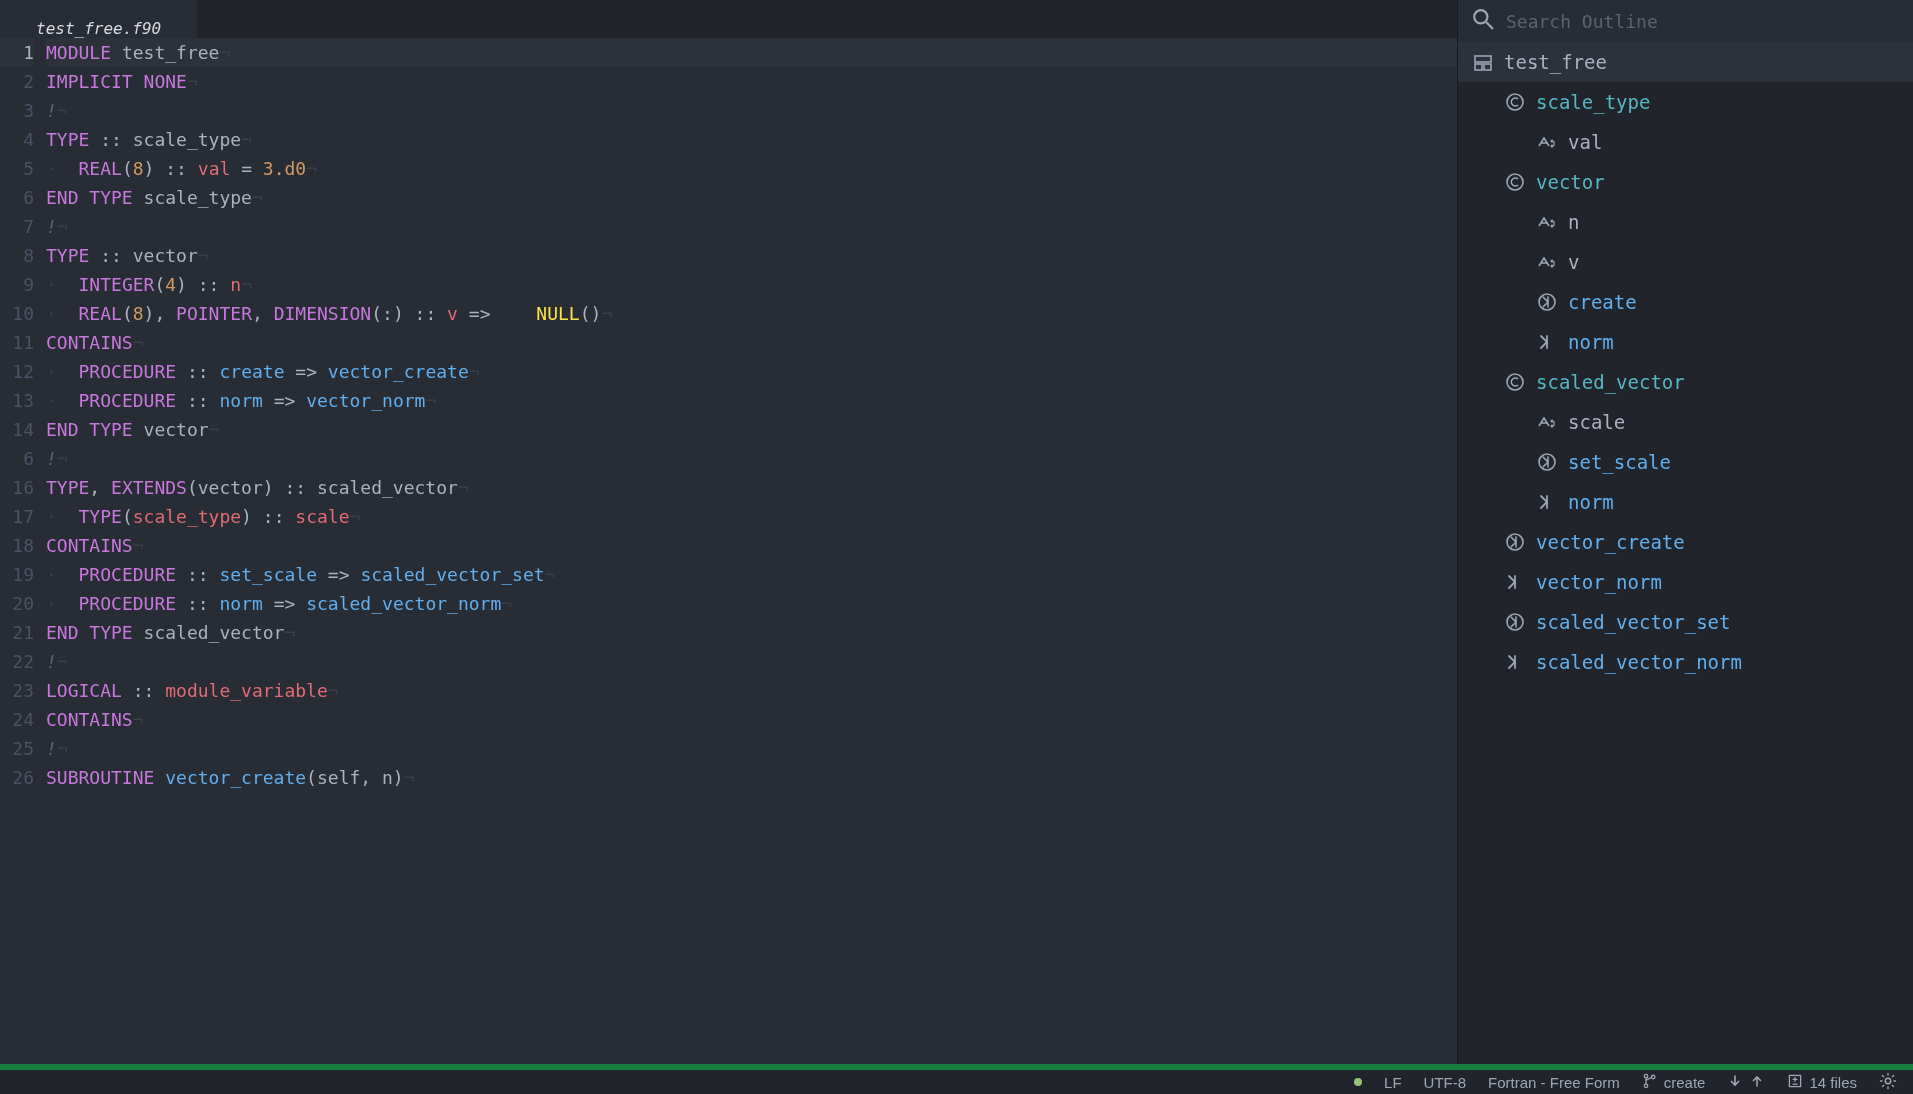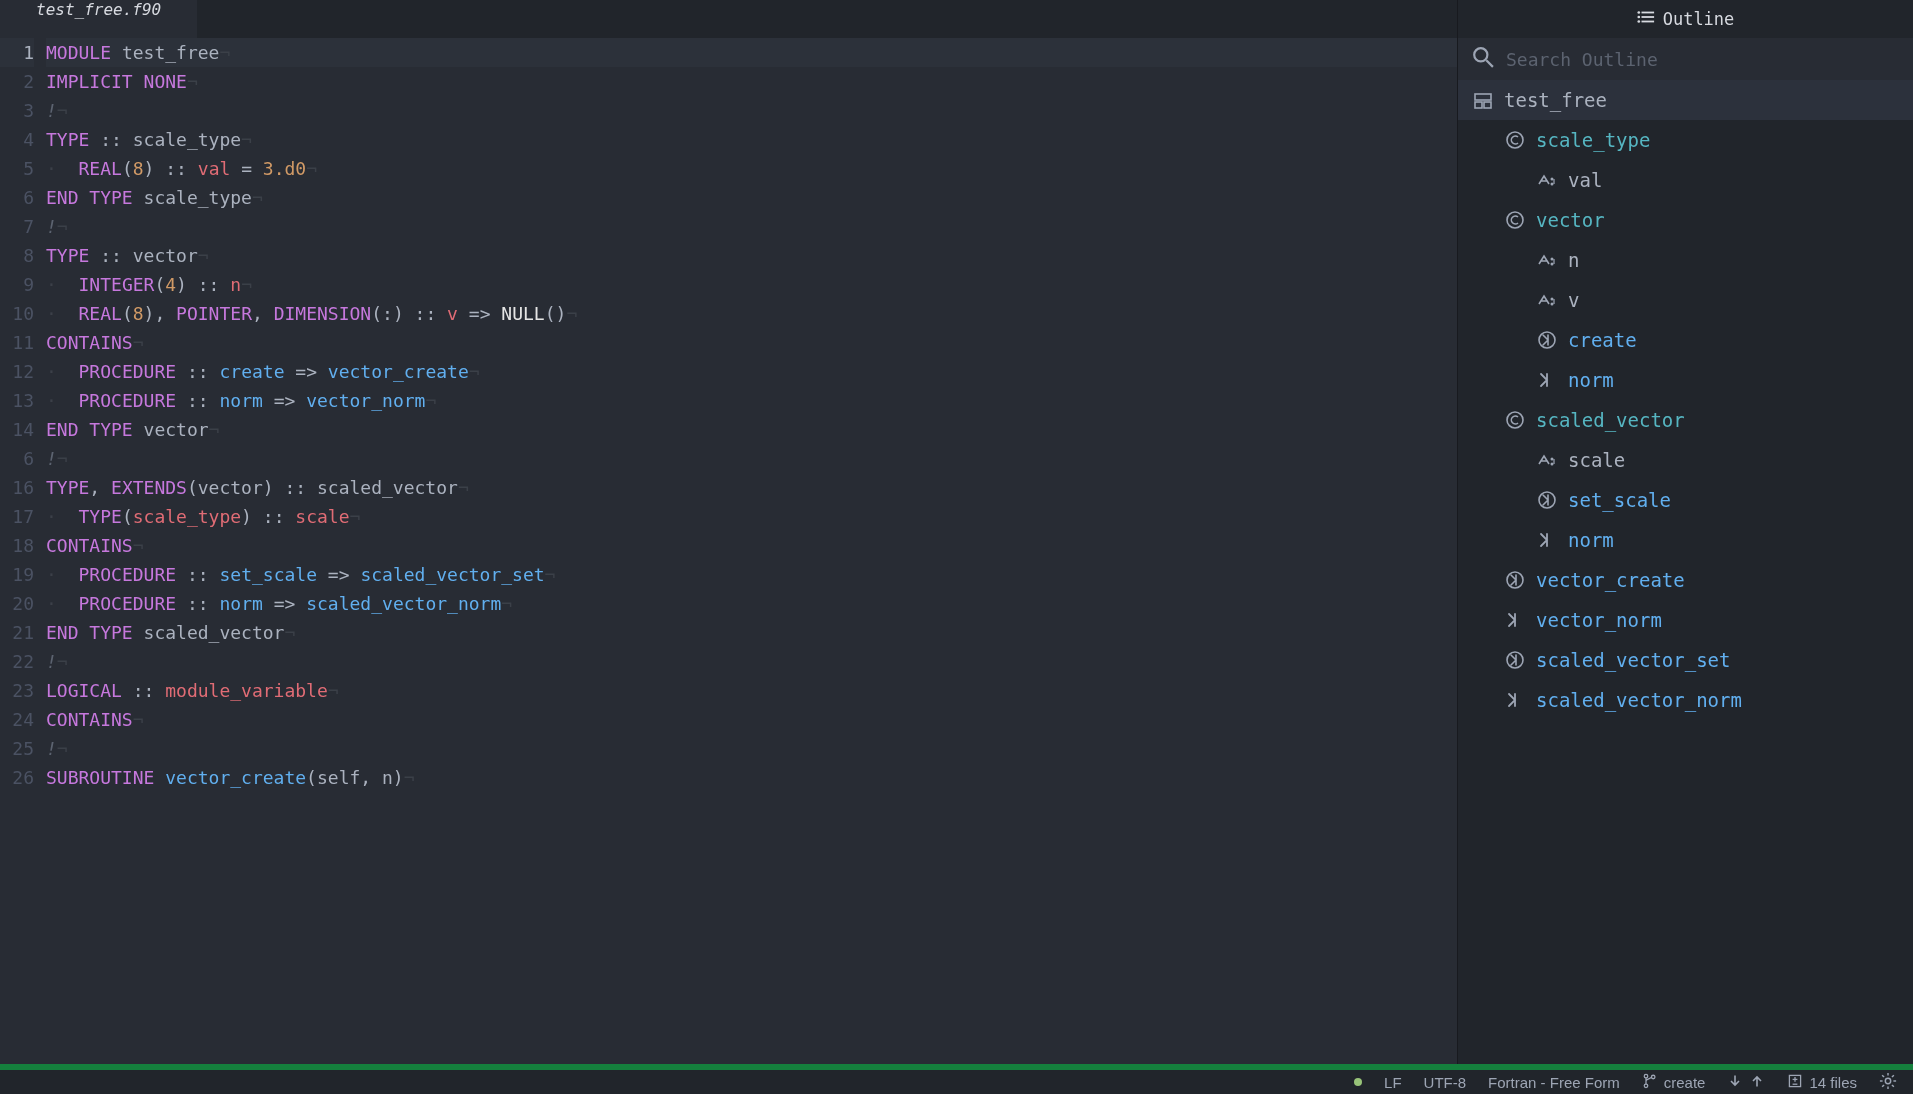--- a/index.html
+++ b/index.html
@@ -29,21 +29,21 @@
   .tab-bar {
     display: flex;
     align-items: center;
     height: 38px;
     background: #21252b;
   }
   .tab {
     padding: 0 36px;
     height: 100%;
     display: flex;
-    align-items: flex-start;
+    align-items: flex-end;
     font-style: italic;
     color: #d7dae0;
     background: #282c34;
     font-size: 16px;
   }
   .code-area {
     display: flex;
     flex: 1 1 auto;
     overflow: hidden;
   }
@@ -59,21 +59,21 @@
   .code-line.current { background: #2c313a; }
   .gutter .code-line.current { color: #abb2bf; }
   .tok-keyword  { color: #c678dd; }
   .tok-op       { color: #abb2bf; }
   .tok-name     { color: #abb2bf; }
   .tok-func     { color: #61afef; }
   .tok-number   { color: #d19a66; }
   .tok-var      { color: #e06c75; }
   .tok-comment  { color: #5c6370; font-style: italic; }
   .tok-paren    { color: #abb2bf; }
-  .tok-builtin  { color: #e5e5e5; }
+  .tok-builtin  { color: #fde047; margin-left: 35px; }
   .ws-char { color: #3b4048; }
   
   .outline-pane {
     width: 456px;
     background: #21252b;
     border-left: 1px solid #181a1f;
     display: flex;
     flex-direction: column;
   }
   .outline-header {
@@ -275,26 +275,20 @@
           <div class="code-line"><span class="tok-comment">!</span><span class="ws-char">¬</span></div>
           <div class="code-line"><span class="tok-keyword">LOGICAL</span> <span class="tok-op">::</span> <span class="tok-var">module_variable</span><span class="ws-char">¬</span></div>
           <div class="code-line"><span class="tok-keyword">CONTAINS</span><span class="ws-char">¬</span></div>
           <div class="code-line"><span class="tok-comment">!</span><span class="ws-char">¬</span></div>
           <div class="code-line"><span class="tok-keyword">SUBROUTINE</span> <span class="tok-func">vector_create</span><span class="tok-paren">(</span><span class="tok-name">self</span><span class="tok-op">,</span> <span class="tok-name">n</span><span class="tok-paren">)</span><span class="ws-char">¬</span></div>
         </div>
     </div>
   </div>
 
   <div class="outline-pane">
-    <div class="outline-header">
-      <span class="list-icon"><svg viewBox="-2 0 20 20">
-            <use href="#i-list"></use>
-          </svg></span>
-      <span>Outline</span>
-    </div>
     <div class="outline-search">
       <span><svg viewBox="0 0 20 20">
             <use href="#i-search"></use>
           </svg></span>
       <input type="text" placeholder="Search Outline" style="">
     </div>
     <div class="outline-tree" id="outline-tree">
         <div class="outline-item selected" style="padding-left: 14px;">
           <span class="outline-icon">
             <svg viewBox="0 0 20 20">

